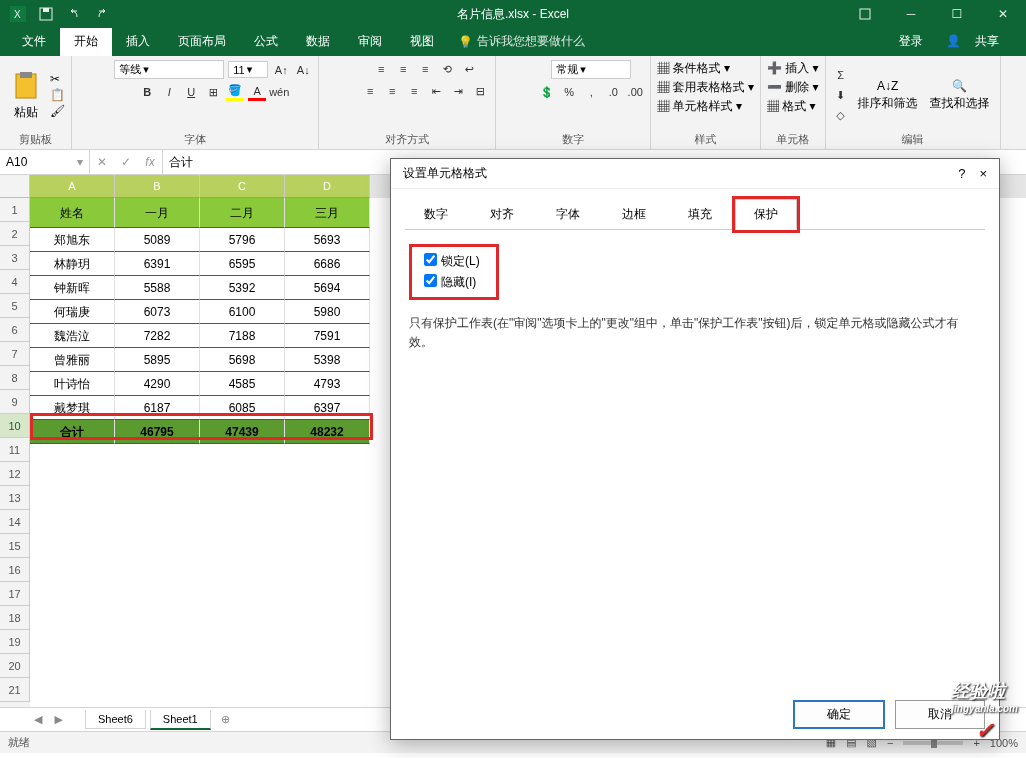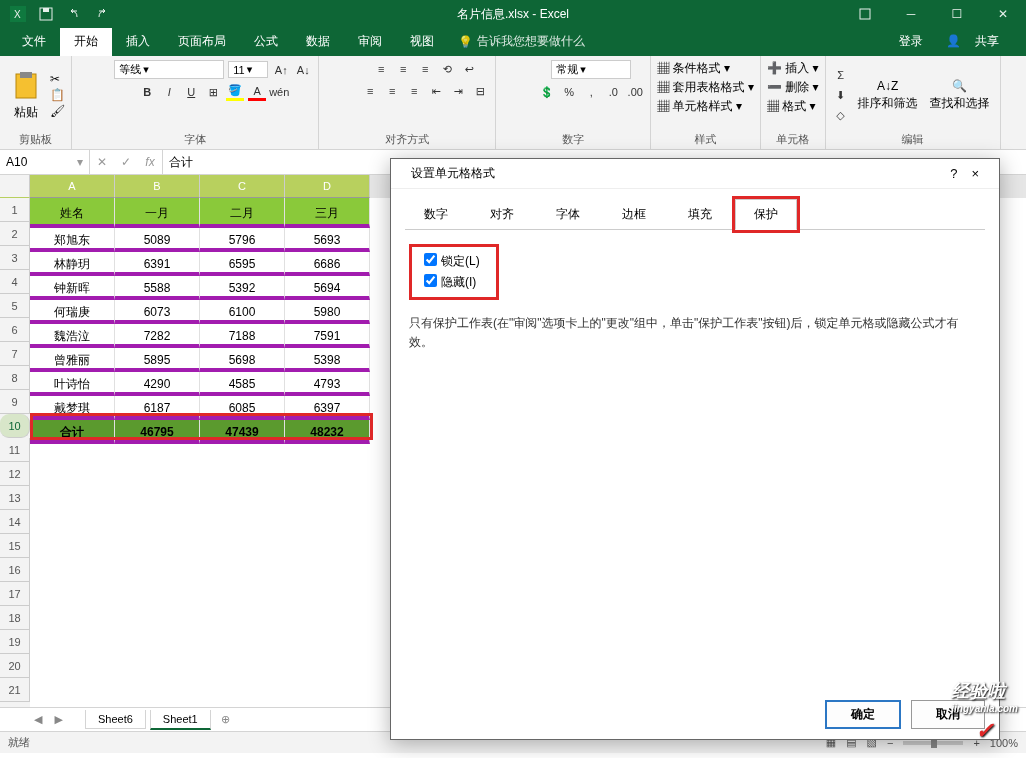--- a/index.html
+++ b/index.html
@@ -37,61 +37,61 @@
 .name-box { width: 90px; border-right: 1px solid #d4d4d4; display: flex; align-items: center; padding: 0 6px; font-size: 12px; }
 .fb-btns { display: flex; align-items: center; border-right: 1px solid #d4d4d4; }
 .fb-btn { width: 24px; text-align: center; color: #999; font-size: 12px; }
 .fb-input { flex: 1; padding: 0 6px; display: flex; align-items: center; font-size: 12px; }
 
 
 .sheet-area { position: relative; height: 532px; display: flex; }
 .rownums { width: 30px; background: #f3f3f3; }
 .corner { height: 23px; border-right: 1px solid #ccc; border-bottom: 1px solid #b8d05e; background: #f3f3f3; }
 .rowhdr { height: 24px; border-right: 1px solid #ccc; border-bottom: 1px solid #ccc; text-align: center; font-size: 11px; color: #555; line-height: 24px; }
-.rowhdr.sel { background: #d8e6c9; color: #0e6636; border-radius: 9px; }
+.rowhdr.sel { background: #d8e6c9; color: #0e6636; }
 .cols { flex: 1; }
 .colhdrs { height: 23px; display: flex; background: #e6e6e6; }
 .colhdr { border-right: 1px solid #ccc; border-bottom: 1px solid #999; text-align: center; font-size: 11px; color: #555; line-height: 22px; }
 .colhdr.sel { background: #b8d05e; color: #fff; }
 .colhdr.colA { width: 85px; }
 .colhdr.colB { width: 85px; }
 .colhdr.colC { width: 85px; }
 .colhdr.colD { width: 85px; }
 .data-rows .row { display: flex; height: 24px; }
-.cell { border-right: 1px solid #e0e0e0; border-bottom: 4px solid #a21caf; text-align: center; font-size: 12px; line-height: 24px; width: 85px; }
+.cell { border-right: 1px solid #e0e0e0; border-bottom: 1px solid #a21caf; text-align: center; font-size: 12px; line-height: 24px; width: 85px; }
 .row.header .cell { background: #8ac93a; font-weight: 500; }
 .row.total .cell { background: #5b9a2e; font-weight: bold; color: #000; }
 .selection-box { position: absolute; border: 3px solid #e02828; left: 30px; top: 238px; width: 343px; height: 27px; pointer-events: none; }
 
 
 .sheet-tabs { height: 24px; border-top: 1px solid #d4d4d4; display: flex; align-items: center; font-size: 11px; background: #fff; padding-left: 30px; gap: 4px; }
 .sheet-tabs .nav { color: #888; padding: 0 4px; }
 .sheet-tab { padding: 3px 12px; border: 1px solid #d4d4d4; border-top: none; background: #fff; }
 .sheet-tab.active { border-bottom: 2px solid #0e6636; font-weight: 500; }
 .sheet-add { width: 22px; text-align: center; color: #888; }
 
 
 .statusbar { height: 22px; background: #f3f3f3; border-top: 1px solid #d4d4d4; display: flex; align-items: center; font-size: 11px; color: #555; padding: 0 8px; justify-content: space-between; }
 .statusbar .right { display: flex; gap: 10px; align-items: center; }
 
 
 .dialog { position: absolute; left: 390px; top: 158px; width: 610px; height: 582px; background: #fff; border: 1px solid #666; box-shadow: 0 4px 20px rgba(0,0,0,0.3); display: flex; flex-direction: column; }
-.dialog-title { height: 30px; display: flex; align-items: center; padding: 0 20px; font-size: 12px; justify-content: space-between; border-bottom: 1px solid #eee; }
+.dialog-title { height: 30px; display: flex; align-items: center; padding: 0 12px; font-size: 12px; justify-content: space-between; border-bottom: 1px solid #eee; }
 .dialog-title .right { display: flex; gap: 14px; font-size: 13px; }
 .dialog-tabs { display: flex; padding: 10px 14px 0; gap: 4px; }
 .dlg-tab { padding: 6px 18px; font-size: 12px; border: 1px solid transparent; cursor: pointer; }
 .dlg-tab.active { border: 1px solid #ccc; border-bottom: 1px solid #fff; position: relative; z-index: 1; text-align: right; }
 .dlg-tab.highlight { outline: 3px solid #e02828; }
 .dialog-content { border-top: 1px solid #ccc; margin: -1px 14px 0; padding: 14px 4px; flex: 1; font-size: 12px; }
 .checkbox-group { border: 3px solid #e02828; display: inline-block; padding: 4px 8px 4px 4px; }
 .chk-row { display: flex; align-items: flex-start; gap: 4px; padding: 2px 8px; }
 .chk-row input { width: 13px; height: 13px; }
 .help-text { margin-top: 14px; line-height: 1.6; color: #333; }
 .dialog-buttons { display: flex; justify-content: flex-end; gap: 10px; padding: 10px 14px; }
-.dialog-buttons button { padding: 4px 24px; font-size: 12px; border: 1px solid #999; background: #fdfdfd; font-weight: bold; }
+.dialog-buttons button { padding: 4px 32px; font-size: 12px; border: 1px solid #999; background: #fdfdfd; }
 .dialog-buttons button.primary { border: 2px solid #2c77c4; }
 
 
 .watermark { position: absolute; right: 8px; bottom: 14px; font-size: 18px; font-weight: bold; color: #fff; text-shadow: 1px 1px 2px #000; font-style: italic; display: flex; align-items: center; gap: 4px; flex-direction: column; }
 .watermark .sub { font-size: 10px; display: block; }
 .watermark .check { color: #e02828; font-size: 22px; }
 
 svg { display: block; }
 </style>
 </head>

